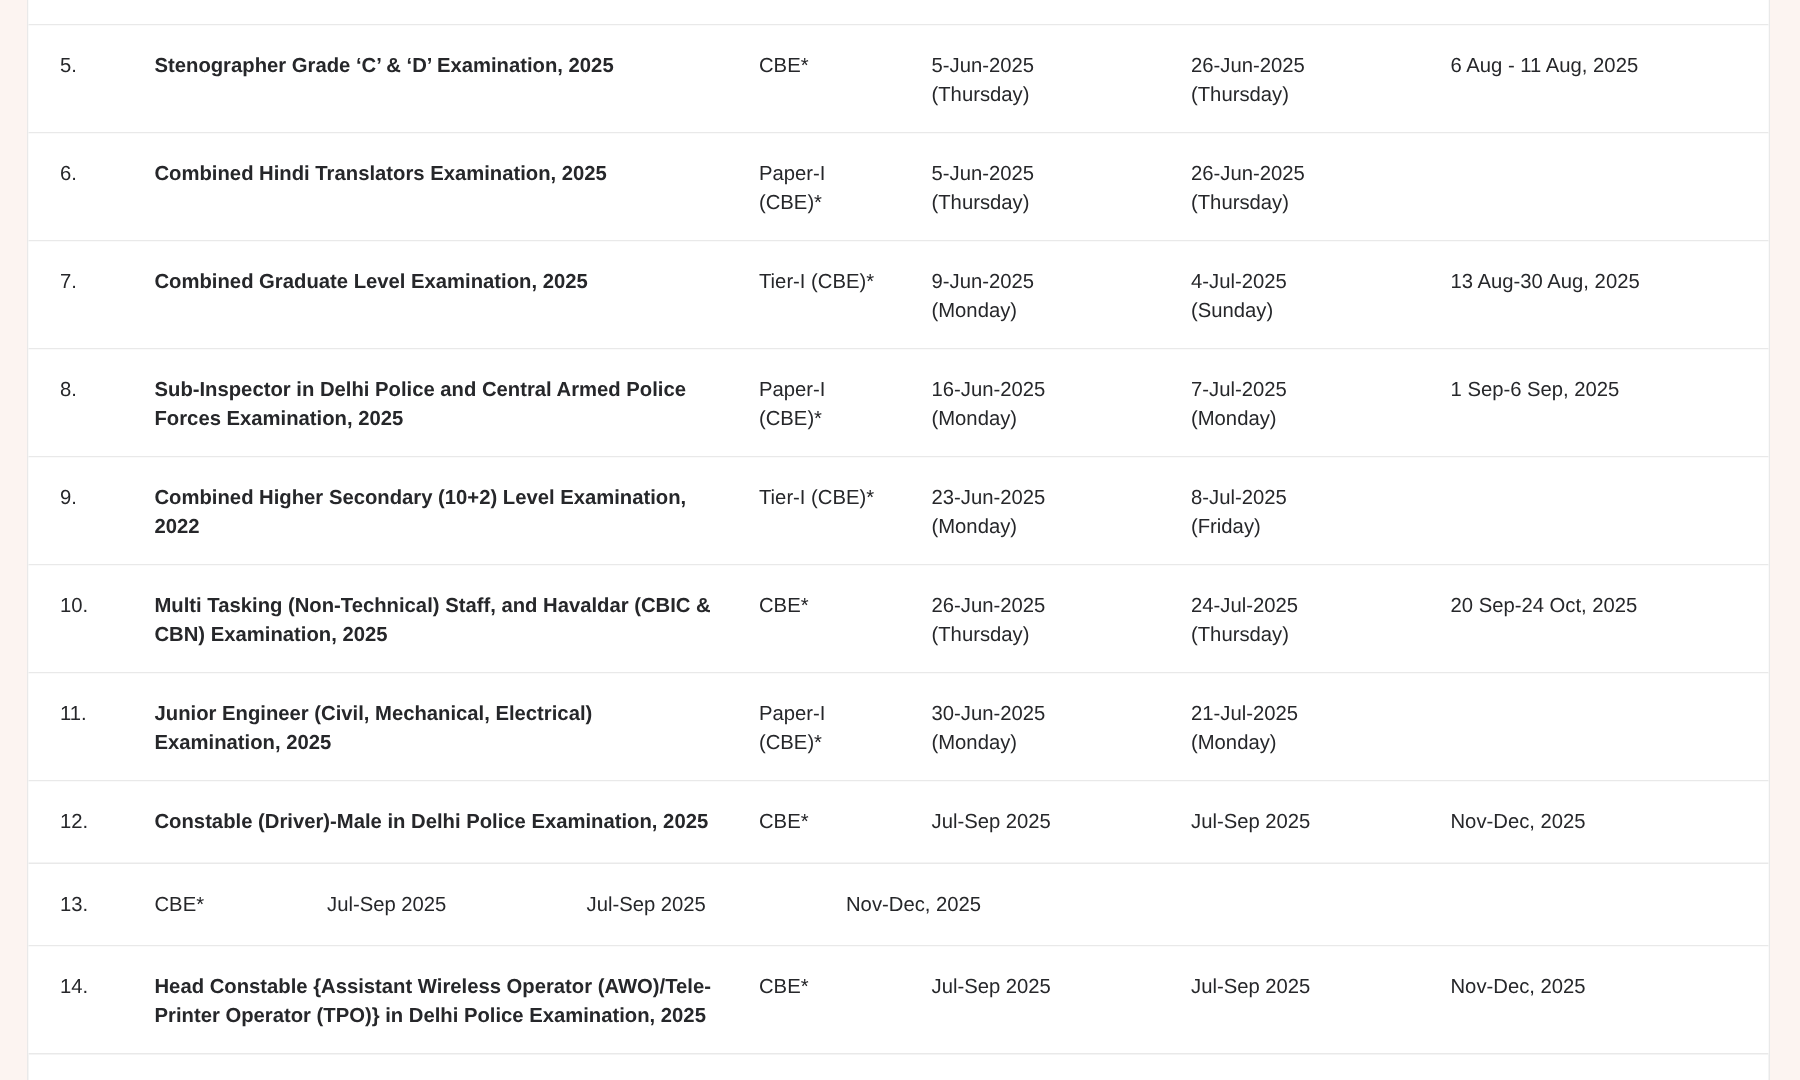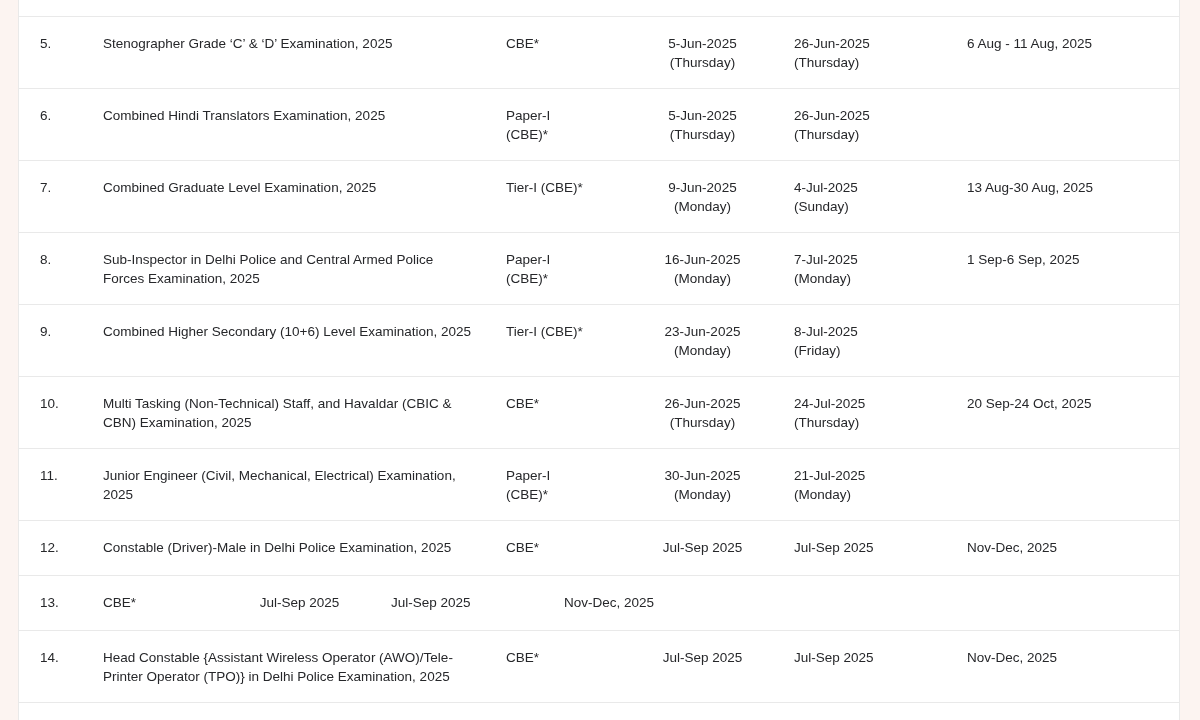--- a/index.html
+++ b/index.html
@@ -41,23 +41,23 @@
 
   .cell {
     font-size: 13.5px;
     line-height: 19px;
     color: #26272a;
     white-space: pre-line;
     flex-shrink: 0;
   }
 
   .cell.sno   { width: 84px;  padding-left: 21px; }
-  .cell.name  { width: 403px; padding-right: 30px; white-space: normal; }
+  .cell.name  { width: 403px; padding-right: 30px; white-space: normal; font-weight: bold; }
   .cell.stage { width: 115px; padding-right: 10px; }
-  .cell.d1    { width: 173px; padding-right: 10px; text-align: center; }
+  .cell.d1    { width: 173px; padding-right: 10px; }
   .cell.d2    { width: 173px; padding-right: 10px; }
   .cell.d3    { flex: 1 1 auto; padding-right: 4px; }
 </style>
 </head>
 <body>
 
 <div class="page">
   <div class="table-card">
     <div class="row partial"></div>
     <div id="rows-container">
@@ -101,21 +101,21 @@
 (CBE)*</div>
     <div class="cell d1">16-Jun-2025
 (Monday)</div>
     <div class="cell d2">7-Jul-2025
 (Monday)</div>
     <div class="cell d3">1 Sep-6 Sep, 2025</div>
   </div>
 
   <div class="row">
     <div class="cell sno">9.</div>
-    <div class="cell name">Combined Higher Secondary (10+6) Level Examination, 2025</div>
+    <div class="cell name">Combined Higher Secondary (10+2) Level Examination, 2022</div>
     <div class="cell stage">Tier-I (CBE)*</div>
     <div class="cell d1">23-Jun-2025
 (Monday)</div>
     <div class="cell d2">8-Jul-2025
 (Friday)</div>
   </div>
 
   <div class="row">
     <div class="cell sno">10.</div>
     <div class="cell name">Multi Tasking (Non-Technical) Staff, and Havaldar (CBIC &amp; CBN) Examination, 2025</div>

